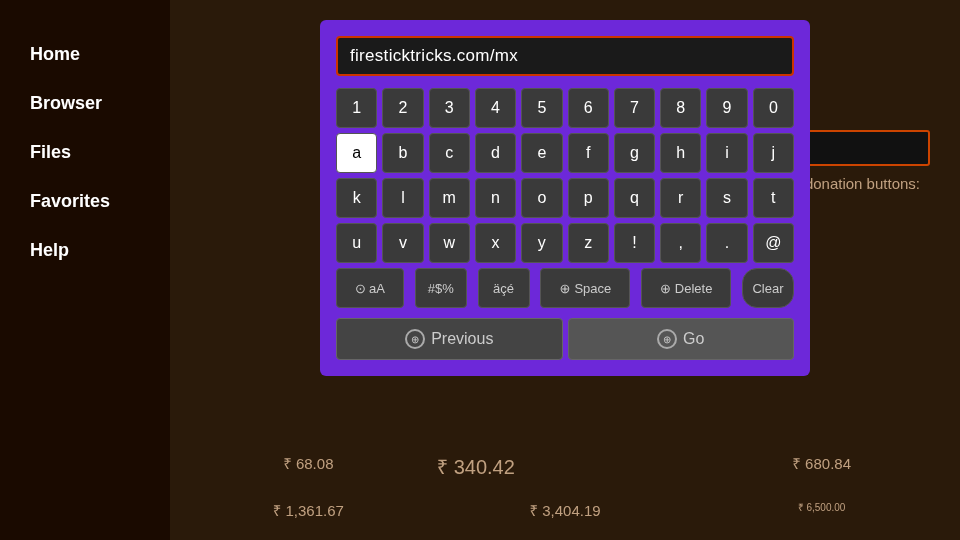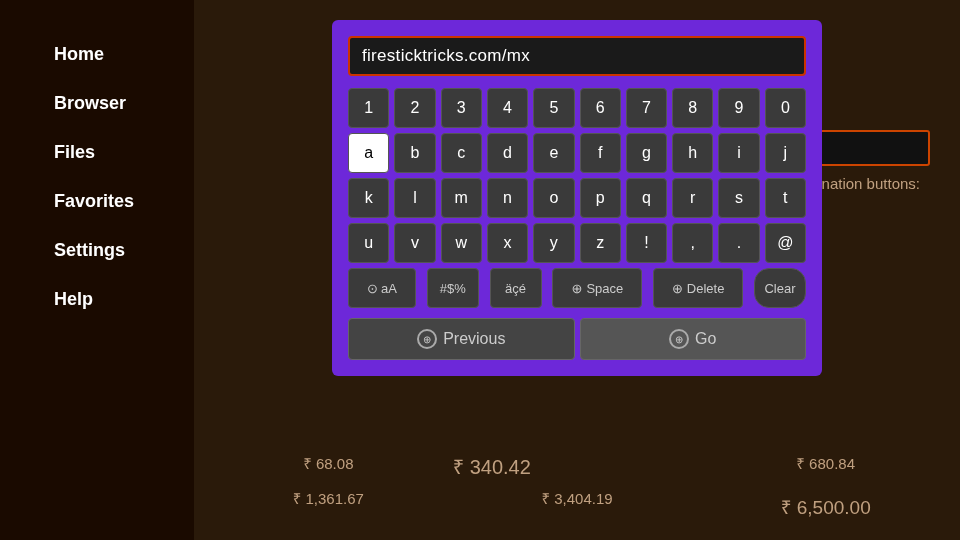--- a/index.html
+++ b/index.html
@@ -14,21 +14,20 @@
 
     
     .sidebar {
       width: 170px;
       height: 540px;
       background: #1a0a00;
       display: flex;
       flex-direction: column;
       padding: 30px 0;
       flex-shrink: 0;
-      margin-left: 24px;
     }
     .sidebar-item {
       padding: 14px 30px;
       color: #ffffff;
       font-size: 18px;
       cursor: pointer;
       font-weight: 700;
     }
     .sidebar-item.active {
       color: #ffffff;
@@ -177,23 +176,20 @@
   <div class="sidebar-item">
     <span>Browser</span>
   </div>
   <div class="sidebar-item">
     <span>Files</span>
   </div>
   <div class="sidebar-item">
     <span>Favorites</span>
   </div>
   <div class="sidebar-item">
-    <span>Settings</span>
-  </div>
-  <div class="sidebar-item">
     <span>Help</span>
   </div>
 </div>
 
 <div class="main">
 
   <div class="bg-content">
     <div style="position:absolute; right:40px; top:175px; color:#c0a080; font-size:15px;">
       <span>ase donation buttons:</span>
       <br><span>)</span>
@@ -201,21 +197,21 @@
     <div style="position:absolute; right:30px; top:130px; width:220px; height:36px; background:#111; border:2px solid #cc4400; border-radius:3px;"></div>
 
     <div style="display:flex; gap:0; position:absolute; bottom:60px; left:10px; right:10px;">
       <div style="flex:1; color:#c0a080; font-size:15px; text-align:center;">₹ 68.08</div>
       <div style="flex:1; color:#c0a080; font-size:20px; text-align:left;">₹ 340.42</div>
       <div style="flex:1; color:#c0a080; font-size:15px; text-align:center;">₹ 680.84</div>
     </div>
     <div style="display:flex; gap:0; position:absolute; bottom:20px; left:10px; right:10px;">
       <div style="flex:1; color:#c0a080; font-size:15px; text-align:center;">₹ 1,361.67</div>
       <div style="flex:1; color:#c0a080; font-size:15px; text-align:center;">₹ 3,404.19</div>
-      <div style="flex:1; color:#c0a080; font-size:19px; text-align:center;margin-top:6px;">₹ 6,500.00</div>
+      <div style="flex:1; color:#c0a080; font-size:10px; text-align:center;">₹ 6,500.00</div>
     </div>
   </div>
 
   <div class="keyboard-overlay">
 
     <div class="url-input-container">
       <span class="url-input-text">firesticktricks.com/mx</span>
     </div>
 
     <div class="keyboard">

